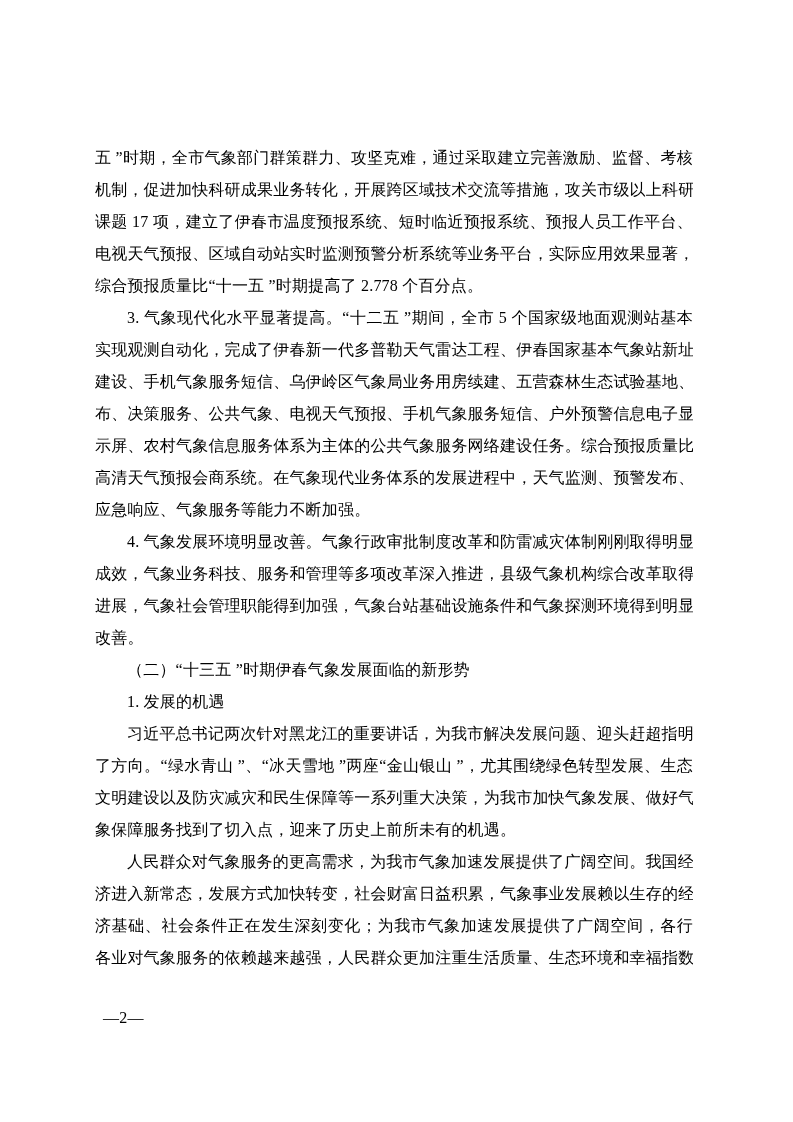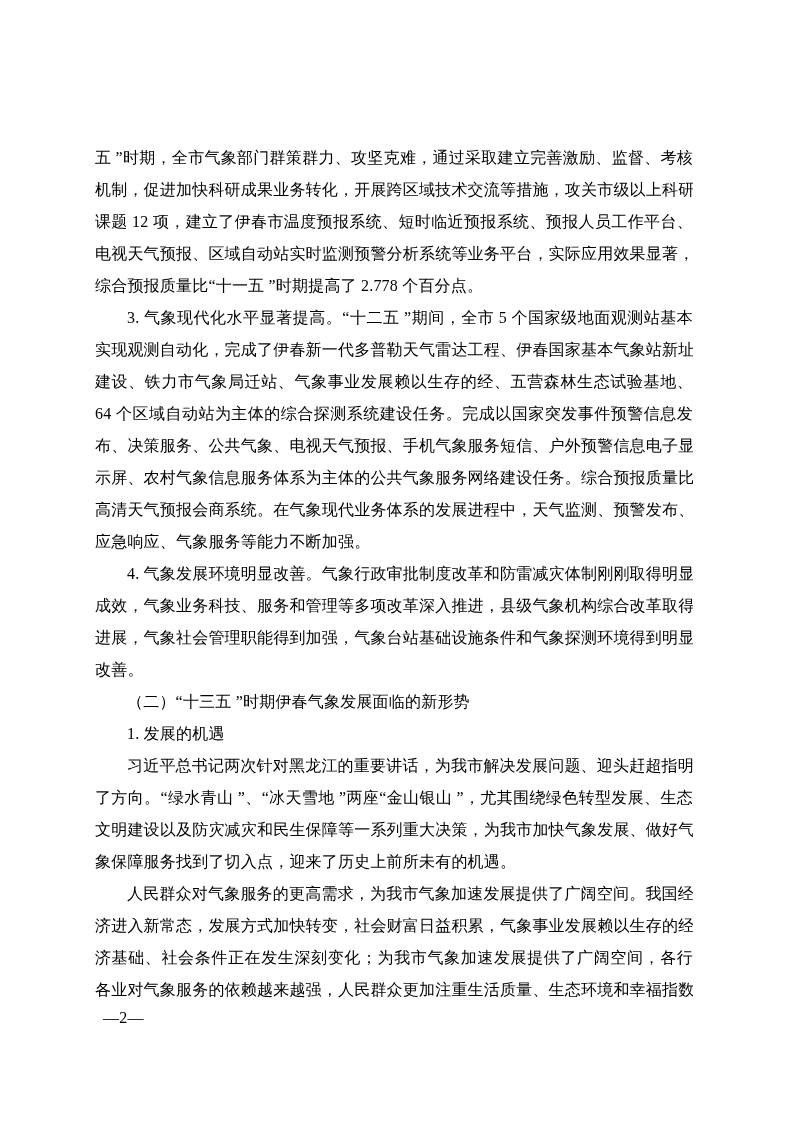--- a/index.html
+++ b/index.html
@@ -48,30 +48,29 @@
   }
 </style>
 </head>
 <body>
 
 <div class="page-body">
 
   <div class="para">
     <div class="line j">五 ”时期，全市气象部门群策群力、攻坚克难，通过采取建立完善激励、监督、考核</div>
     <div class="line j">机制，促进加快科研成果业务转化，开展跨区域技术交流等措施，攻关市级以上科研</div>
-    <div class="line j">课题 12 项，建立了伊春市温度预报系统、短时临近预报系统、预报人员工作平台、</div>
+    <div class="line j">课题 17 项，建立了伊春市温度预报系统、短时临近预报系统、预报人员工作平台、</div>
     <div class="line j">电视天气预报、区域自动站实时监测预警分析系统等业务平台，实际应用效果显著，</div>
     <div class="line">综合预报质量比“十一五 ”时期提高了 2.778 个百分点。</div>
   </div>
 
   <div class="para">
     <div class="line j ind">3. 气象现代化水平显著提高。“十二五 ”期间，全市 5 个国家级地面观测站基本</div>
     <div class="line j">实现观测自动化，完成了伊春新一代多普勒天气雷达工程、伊春国家基本气象站新址</div>
-    <div class="line j">建设、铁力市气象局迁站、气象事业发展赖以生存的经、五营森林生态试验基地、</div>
-    <div class="line j">64 个区域自动站为主体的综合探测系统建设任务。完成以国家突发事件预警信息发</div>
+    <div class="line j">建设、手机气象服务短信、乌伊岭区气象局业务用房续建、五营森林生态试验基地、</div>
     <div class="line j">布、决策服务、公共气象、电视天气预报、手机气象服务短信、户外预警信息电子显</div>
     <div class="line j">示屏、农村气象信息服务体系为主体的公共气象服务网络建设任务。综合预报质量比</div>
     <div class="line j">高清天气预报会商系统。在气象现代业务体系的发展进程中，天气监测、预警发布、</div>
     <div class="line">应急响应、气象服务等能力不断加强。</div>
   </div>
 
   <div class="para">
     <div class="line j ind">4. 气象发展环境明显改善。气象行政审批制度改革和防雷减灾体制刚刚取得明显</div>
     <div class="line j">成效，气象业务科技、服务和管理等多项改革深入推进，县级气象机构综合改革取得</div>
     <div class="line j">进展，气象社会管理职能得到加强，气象台站基础设施条件和气象探测环境得到明显</div>

